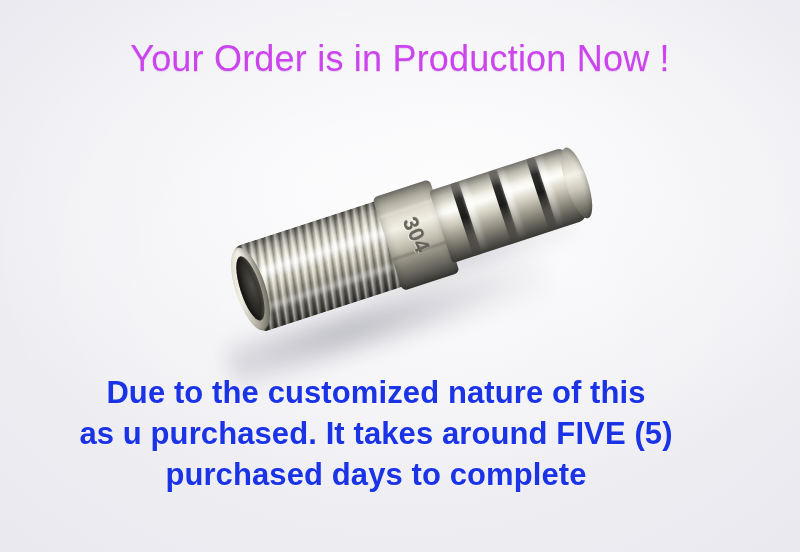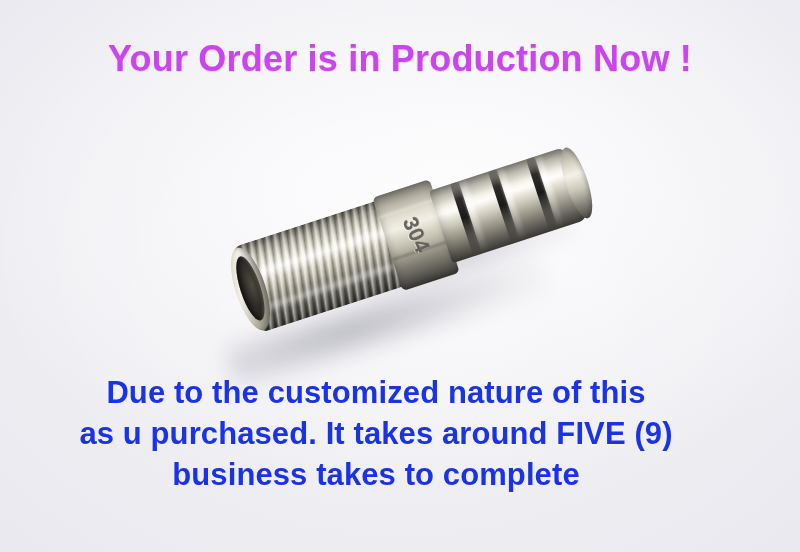--- a/index.html
+++ b/index.html
@@ -37,21 +37,21 @@
   }
 
   
   #headline {
     position: absolute;
     top: 38px;
     left: 0;
     width: 800px;
     text-align: center;
     font-size: 36px;
-    font-weight: bold;
+    font-weight: normal;
     letter-spacing: 0.2px;
     color: #cc44ee;
     text-shadow: 0 1px 1px rgba(190,120,220,0.30);
     white-space: nowrap;
   }
 
   
   #product-photo {
     position: absolute;
     left: 200px;
@@ -389,17 +389,17 @@
       <div class="barb-shoulder s3"></div>
       <div class="barb-cap"></div>
 
     </div>
   </div>
 
   <div id="watermark"></div>
 
   <div id="disclaimer">
     <span class="line">Due to the customized nature of this</span>
-    <span class="line">as u purchased. It takes around FIVE (9)</span>
-    <span class="line">business takes to complete</span>
+    <span class="line">as u purchased. It takes around FIVE (5)</span>
+    <span class="line">purchased days to complete</span>
   </div>
 
 </div>
 
 </body></html>

